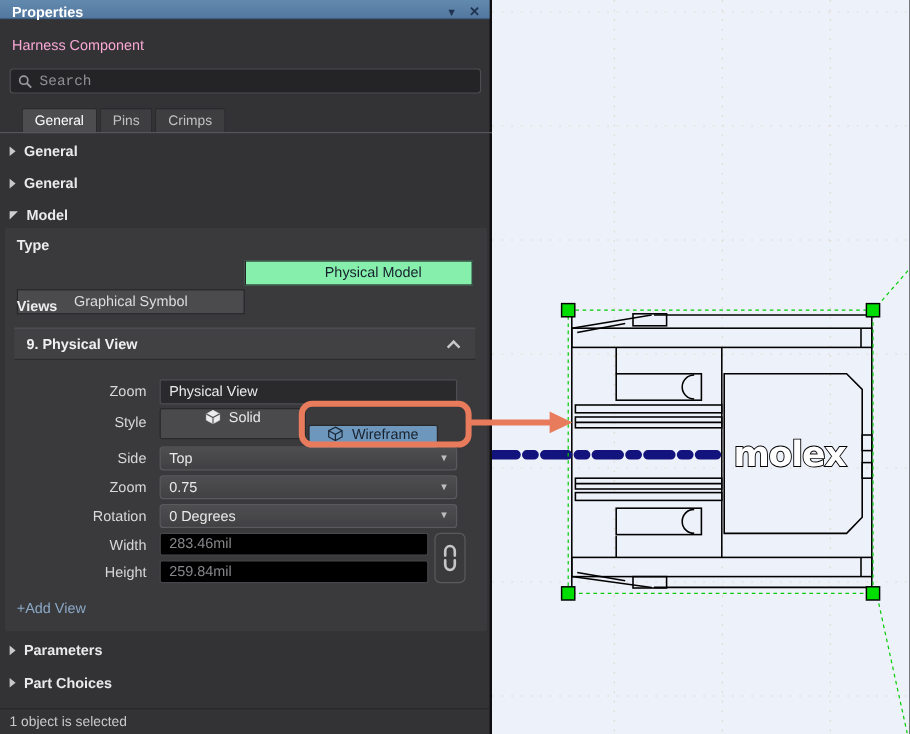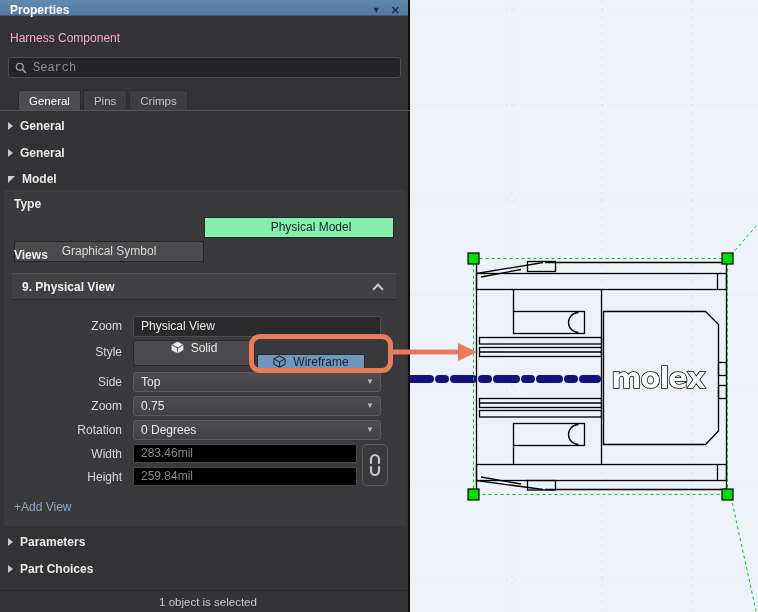--- a/index.html
+++ b/index.html
@@ -108,21 +108,21 @@
     position:absolute; left:358px; top:254px; width:26px; height:42px;
     background:#3a3a3d; border:1px solid #5b5b5e; border-radius:5px;
     display:flex; align-items:center; justify-content:center; cursor:pointer;
   }
 
   .add-view { position:absolute; left:10px; top:310px; color:#8aa8c6; cursor:pointer; }
 
   .statusbar {
     position:absolute; left:0; top:590px; width:408px; height:22px;
     border-top:1px solid #282829; color:#c9c9cb; font-size:11.5px;
-    line-height:22px; padding-left:8px;text-align:center;
+    line-height:22px; padding-left:8px;
   }
 
   
   .highlight-ring {
     position:absolute; left:249px; top:334px; width:144px; height:39px;
     border:5px solid #e87b5b; border-radius:11px; z-index:40; pointer-events:none;
   }
 
   
   .canvas {

